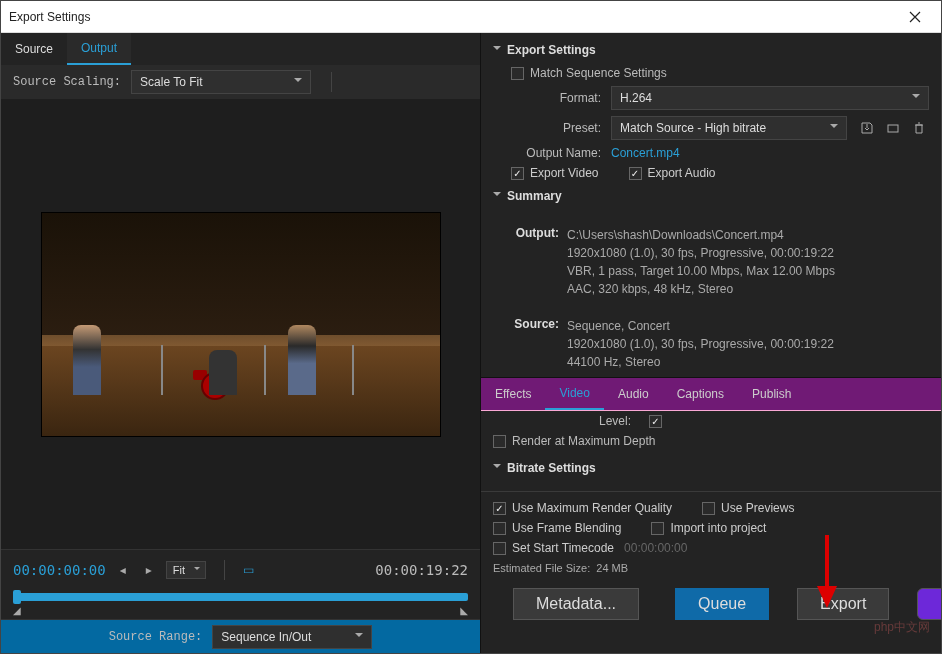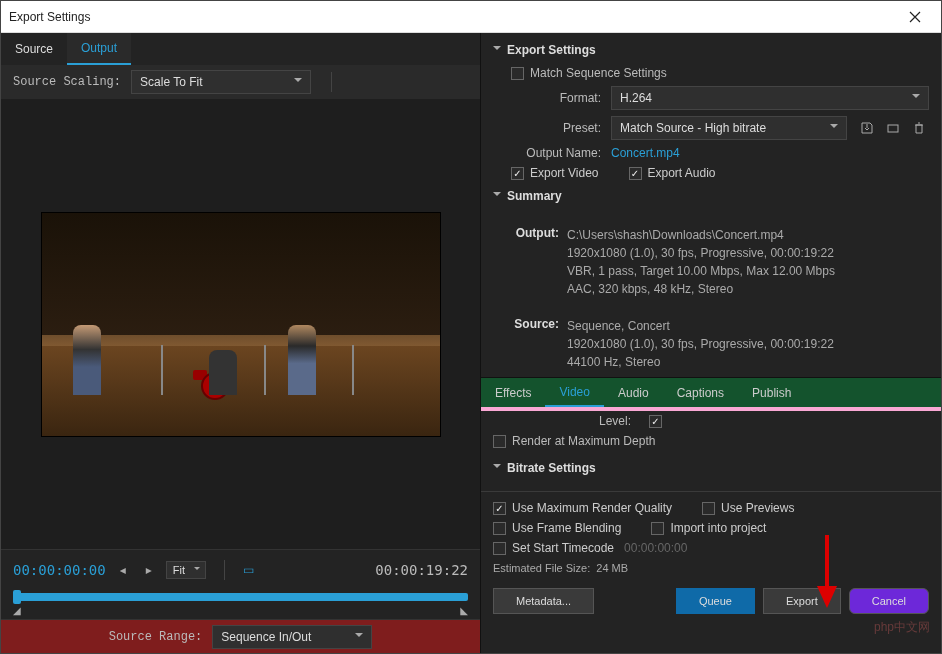--- a/index.html
+++ b/index.html
@@ -46,55 +46,55 @@
 .fit-dd { background: #2f2f2f; border: 1px solid #444; padding: 2px 20px 2px 6px; color: #ddd; position: relative; cursor: pointer; font-size: 11px; }
 .fit-dd::after { content: ""; position: absolute; right: 5px; top: 50%; transform: translateY(-50%); border: 3px solid transparent; border-top-color: #aaa; }
 .crop-icon { color: #2a9fd6; cursor: pointer; }
 
 .scrub { height: 30px; padding: 4px 12px; background: #232323; }
 .scrub-track { height: 8px; background: #2a9fd6; position: relative; border-radius: 2px; }
 .scrub-handle { position: absolute; left: 0; top: -3px; width: 8px; height: 14px; background: #2a9fd6; border-radius: 2px; }
 .scrub-markers { display: flex; justify-content: space-between; margin-top: 4px; }
 .marker { color: #aaa; font-size: 10px; }
 
-.srcrange-row { height: 34px; display: flex; align-items: center; justify-content: center; gap: 10px; background: #7f1d1d; border-top: 1px solid #333; }
+.srcrange-row { height: 34px; display: flex; align-items: center; justify-content: center; gap: 10px; background: #0369a1; border-top: 1px solid #333; }
 
 
 .section { padding: 4px 12px; }
 .section-hdr { display: flex; align-items: center; gap: 6px; padding: 6px 0; color: #ddd; font-weight: 600; font-size: 12px; cursor: pointer; }
 .twisty { width: 0; height: 0; border: 4px solid transparent; border-top-color: #aaa; }
 .checkbox-row { display: flex; align-items: center; gap: 6px; padding: 3px 0 3px 18px; color: #bbb; }
 .chk { width: 13px; height: 13px; border: 1px solid #666; background: #2a2a2a; display: flex; align-items: center; justify-content: center; cursor: pointer; font-size: 10px; color: #eee; }
 .form-row { display: flex; align-items: center; gap: 10px; padding: 3px 0 3px 18px; }
 .form-label { width: 90px; text-align: right; color: #bbb; }
 .link { color: #2a9fd6; cursor: pointer; }
 .icon-btn { width: 20px; height: 20px; display: flex; align-items: center; justify-content: center; cursor: pointer; color: #999; }
 .icon-row { display: flex; gap: 6px; }
 .divider { height: 1px; background: #3a3a3a; margin: 6px 0; }
 
 .inline-checks { display: flex; gap: 30px; padding: 3px 0 3px 18px; }
 .summary-block { padding: 2px 0 2px 18px; display: flex; gap: 8px; font-size: 12px; margin-top: 15px; }
 .summary-label { width: 48px; text-align: right; color: #ddd; font-weight: 600; }
 .summary-text { color: #aaa; line-height: 1.5; flex: 1; }
 
-.sub-tabs { height: 34px; display: flex; align-items: stretch; border-top: 1px solid #111; border-bottom: 4px solid #f9a8d4; background: #14532d; }
+.sub-tabs { height: 34px; display: flex; align-items: stretch; border-top: 1px solid #111; border-bottom: 1px solid #f9a8d4; background: #701a75; }
 .sub-tab { padding: 0 14px; display: flex; align-items: center; color: #ccc; cursor: pointer; font-size: 12px; }
 .sub-tab.active { color: #2a9fd6; border-bottom: 2px solid #2a9fd6; }
 
 .level-row { display: flex; align-items: center; gap: 10px; padding: 3px 12px 3px 0; }
 .level-label { width: 150px; text-align: right; color: #bbb; }
 .level-dd { flex: 1; background: #2f2f2f; border: 1px solid #444; padding: 4px 24px 4px 8px; color: #888; position: relative; }
 .level-dd::after { content: ""; position: absolute; right: 8px; top: 50%; transform: translateY(-50%); border: 4px solid transparent; border-top-color: #aaa; }
 .chk-alone { margin-left: 8px; }
 
 .bottom-row { display: flex; align-items: center; gap: 30px; padding: 3px 12px; }
 .est-row { padding: 4px 12px; color: #aaa; font-size: 11px; }
 
 .button-row { display: flex; gap: 8px; padding: 10px 12px; align-items: center; }
-.btn { padding: 6px 22px; background: #3a3a3a; border: 1px solid #555; color: #ddd; cursor: pointer; font-size: 11px; }
+.btn { padding: 6px 22px; background: #3a3a3a; border: 1px solid #555; color: #ddd; cursor: pointer; font-size: 16px; margin-left: 20px; }
 .btn.primary { background: #0f6aa8; border-color: #0f6aa8; }
 .btn.last { background: #6d28d9; border-radius: 6px; }
 .spacer { flex: 1; }
 
 .arrow-overlay { position: absolute; right: 100px; top: 530px; pointer-events: none; z-index: 100; }
 .arrow-overlay svg { width: 30px; height: 80px; }
 
 .watermark { position: absolute; right: 12px; bottom: 18px; color: #a85050; opacity: 0.5; font-size: 12px; pointer-events: none; }
 </style>
 </head>

